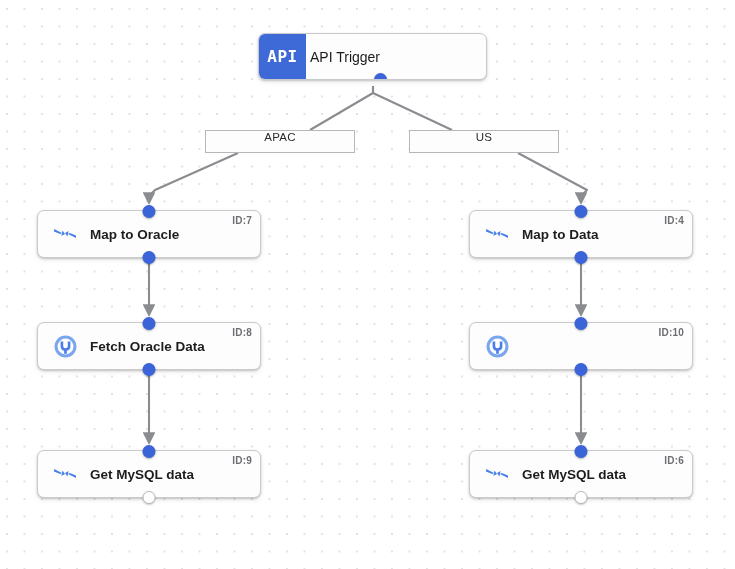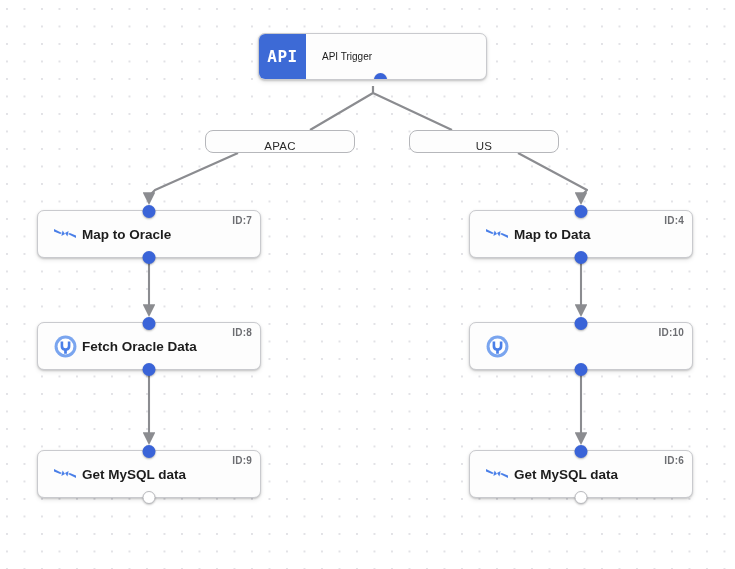--- a/index.html
+++ b/index.html
@@ -68,43 +68,43 @@
     align-items: center;
     justify-content: center;
     font-family: "DejaVu Sans Mono", monospace;
     font-weight: bold;
     font-size: 16px;
     letter-spacing: 0.5px;
     flex: 0 0 auto;
   }
   .api-label {
     flex: 1 1 auto;
-    padding-left: 16px;
-    font-size: 10px;
+    padding-left: 4px;
+    font-size: 14px;
     color: #1b1b1b;
     font-weight: 400;
     white-space: nowrap;
   }
 
   
   .node-task {
     width: 224px;
     height: 48px;
     padding-left: 14px;
   }
   .node-task .icon {
     flex: 0 0 auto;
     width: 26px;
     height: 26px;
     display: flex;
     align-items: center;
     justify-content: center;
   }
   .node-task .title {
-    margin-left: 4px;
+    margin-left: 12px;
     font-size: 13.5px;
     font-weight: bold;
     color: #1d1d1d;
     white-space: nowrap;
   }
   .node-task .idtag {
     position: absolute;
     top: 4px;
     right: 8px;
     font-size: 10px;
@@ -136,23 +136,23 @@
     box-shadow: 0 1px 2px rgba(0,0,0,0.22);
   }
 
   
   .branch-label {
     position: absolute;
     box-sizing: border-box;
     height: 23px;
     background: #fdfdfd;
     border: 1px solid #b6b7bb;
-    border-radius: 8px;
+    border-radius: 0;
     display: flex;
-    align-items: flex-end;
+    align-items: flex-start;
     justify-content: center;
     font-size: 11.5px;
     color: #2b2b2b;
     letter-spacing: 0.3px;
   }
   .branch-apac { left: 205px; top: 130px; width: 150px; }
   .branch-us   { left: 409px; top: 130px; width: 150px; }
 </style>
 </head>
 <body>

